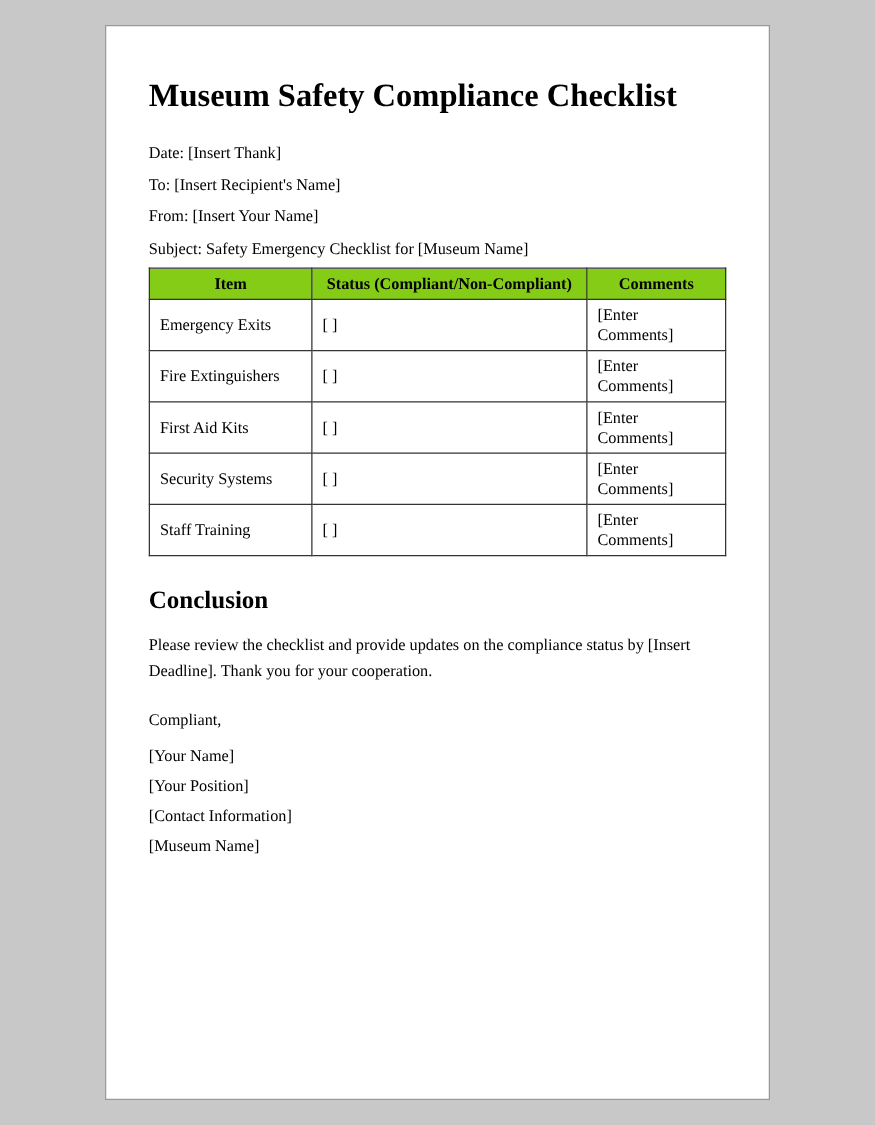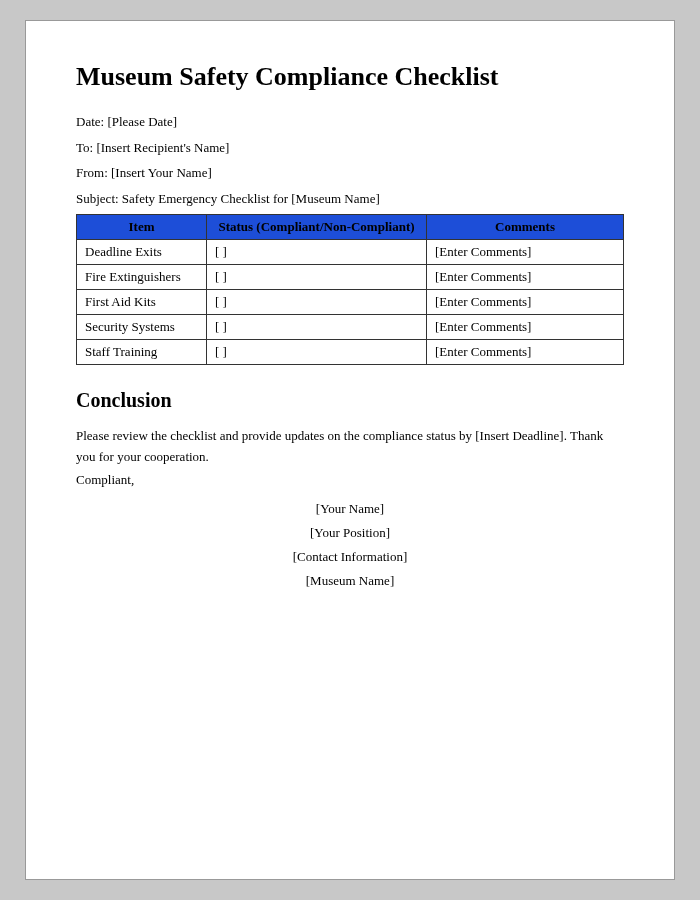--- a/index.html
+++ b/index.html
@@ -11,25 +11,25 @@
     body {
       background: #c8c8c8;
       display: flex;
       justify-content: center;
       align-items: center;
       min-height: 100vh;
       font-family: 'Times New Roman', Times, serif;
     }
 
     .page {
-      width: 650px;
+      width: 532px;
       min-height: 860px;
       background: #ffffff;
       border: 1px solid #999;
-      padding: 40px 50px;
+      padding: 40px 34px;
       position: relative;
     }
 
     .title {
       font-size: 26px;
       font-weight: bold;
       margin-bottom: 20px;
       line-height: 1.2;
     }
 
@@ -53,79 +53,78 @@
       margin-bottom: 24px;
     }
 
     table th, table td {
       border: 1px solid #333;
       padding: 4px 8px;
       text-align: left;
     }
 
     table th {
-      background: #1d4ed8;
+      background: #84cc16;
       font-weight: bold;
       text-align: center;
     }
 
     table td:first-child {
       width: 130px;
     }
 
     table td:nth-child(2) {
       width: 220px;
     }
 
     table td:nth-child(3) {
       width: auto;
     }
 
     .conclusion-text {
       font-size: 13px;
       line-height: 1.6;
-      margin-bottom: 0;
+      margin-bottom: 16px;
     }
 
     .sign-off {
       font-size: 13px;
       margin-bottom: 10px;
       line-height: 1.8;
     }
 
     .sign-off-item {
       margin-bottom: 8px;
       font-size: 13px;
-      text-align: center;
     }
   </style>
 </head>
 <body>
 
 <div class="page">
 
   <h1 class="title">Museum Safety Compliance Checklist</h1>
 
-  <p class="meta-info">Date: [Please Date]</p>
+  <p class="meta-info">Date: [Insert Thank]</p>
   <p class="meta-info">To: [Insert Recipient's Name]</p>
   <p class="meta-info">From: [Insert Your Name]</p>
   <p class="meta-info">Subject: Safety Emergency Checklist for [Museum Name]</p>
 
 
   <table>
     <thead>
       <tr>
         <th>Item</th>
         <th>Status (Compliant/Non-Compliant)</th>
         <th>Comments</th>
       </tr>
     </thead>
     <tbody id="table-body">
     <tr>
-          <td>Deadline Exits</td>
+          <td>Emergency Exits</td>
           <td>[ ]</td>
           <td>[Enter Comments]</td>
         </tr>
         <tr>
           <td>Fire Extinguishers</td>
           <td>[ ]</td>
           <td>[Enter Comments]</td>
         </tr>
         <tr>
           <td>First Aid Kits</td>

